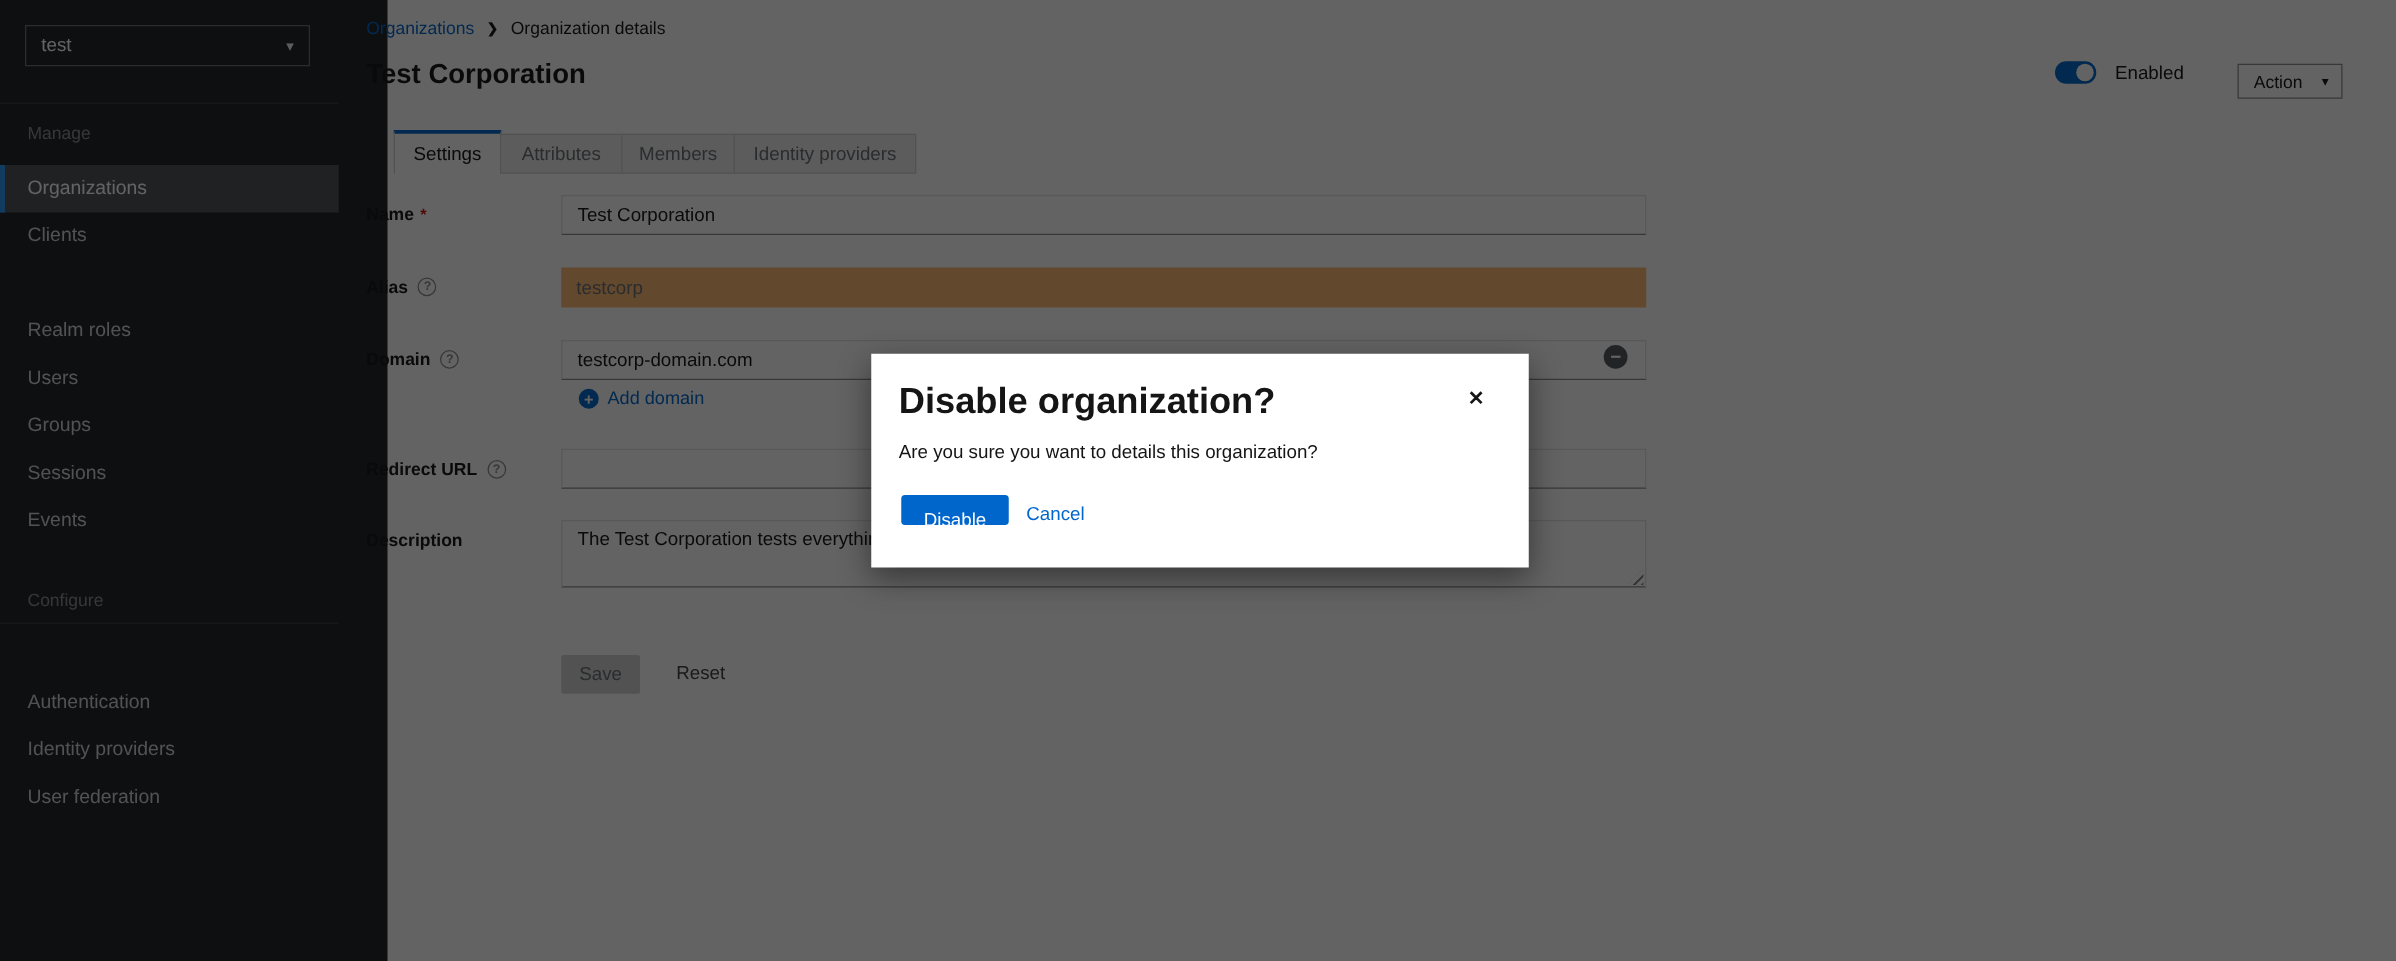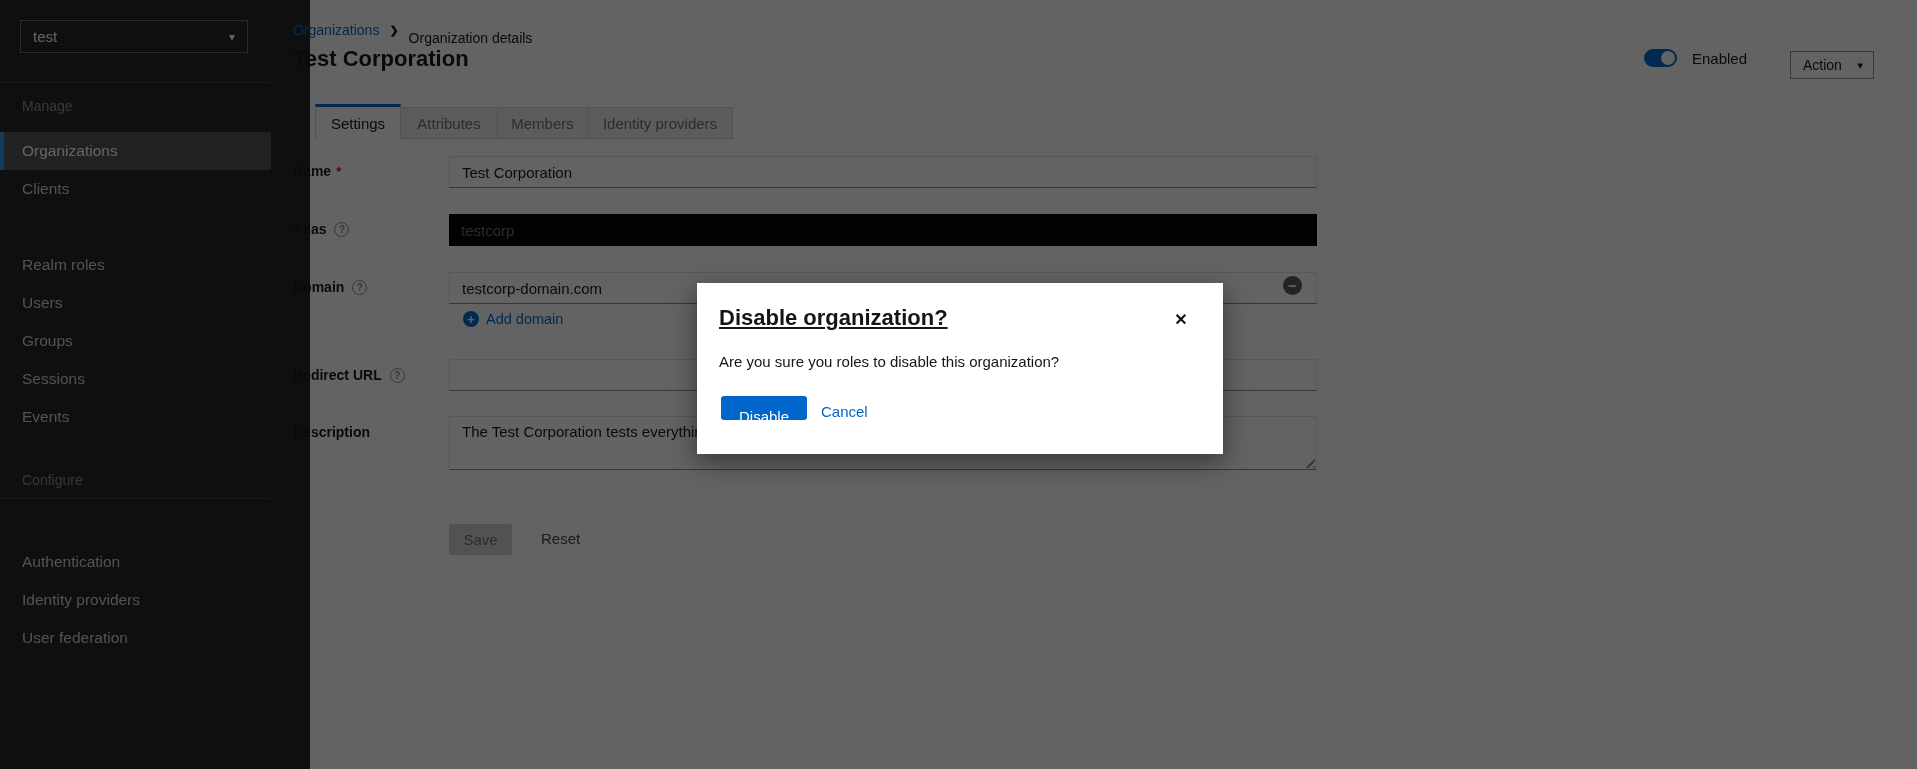--- a/index.html
+++ b/index.html
@@ -15,21 +15,21 @@
   .nav-divider { position:absolute; left:0; width:271px; border-top:1px solid #3c3f42; }
   .nav-section-title { position:absolute; left:22px; color:#8a8d90; font-size:14px; }
   .nav-item { position:absolute; left:0; width:271px; height:38px; display:flex; align-items:center;
     padding-left:22px; color:#d2d2d2; font-size:15.5px; cursor:pointer; }
   .nav-item.active { background:#4f5255; color:#ffffff; border-left:4px solid #2b9af3; padding-left:18px; }
 
   
   .breadcrumb { position:absolute; left:293px; top:14px; font-size:14px; display:flex; align-items:center; z-index:1; }
   .breadcrumb a { color:#0066cc; text-decoration:none; cursor:pointer; }
   .breadcrumb .sep { color:#151515; font-size:11px; margin:0 10px; font-weight:bold; }
-  .breadcrumb .current { color:#151515;margin-top:16px; }
+  .breadcrumb .current { color:#151515; }
   .page-title { position:absolute; left:293px; top:46px; font-size:22px; font-weight:bold; color:#151515; z-index:1; }
 
   .switch { position:absolute; left:1644px; top:49px; width:33px; height:18px; background:#0066cc;
     border-radius:9px; cursor:pointer; z-index:1; }
   .switch .knob { position:absolute; right:2px; top:2px; width:14px; height:14px; background:#ffffff; border-radius:50%; }
   .switch-label { position:absolute; left:1692px; top:50px; font-size:15px; color:#151515; z-index:1; }
   .action-dd { position:absolute; left:1790px; top:51px; width:84px; height:28px; border:1px solid #8a8d90;
     display:flex; align-items:center; padding:0 10px 0 12px; font-size:14px; color:#151515; cursor:pointer; z-index:1; }
   .action-dd .caret { margin-left:auto; font-size:11px; color:#151515; }
 
@@ -46,21 +46,21 @@
 
   
   .field-label { position:absolute; font-size:14px; font-weight:bold; color:#151515; display:flex; align-items:center; z-index:1; }
   .req { color:#c9190b; margin-left:5px; font-size:13px; }
   .help-icon { display:inline-flex; align-items:center; justify-content:center; width:15px; height:15px;
     border:1px solid #8a8d90; border-radius:50%; color:#8a8d90; font-size:10px; font-weight:bold;
     margin-left:8px; cursor:pointer; }
   .text-input { position:absolute; left:449px; width:868px; height:32px; background:#ffffff;
     border:1px solid #e2e2e2; border-bottom:1px solid #8a8d90; font-size:15px; color:#151515;
     padding:0 12px; font-family:"Liberation Sans", sans-serif; z-index:1; }
-  .text-input:disabled { background:#000000; border:none; color:#6a6e73; }
+  .text-input:disabled { background:#fdba74; border:none; color:#6a6e73; }
   .text-area { position:absolute; left:449px; width:868px; height:54px; background:#ffffff;
     border:1px solid #e2e2e2; border-bottom:1px solid #8a8d90; font-size:15px; color:#151515;
     padding:6px 12px; resize:none; font-family:"Liberation Sans", sans-serif; z-index:1; }
   .resize-grip { position:absolute; left:1302px; top:455px; width:13px; height:13px; z-index:2;
     background:repeating-linear-gradient(135deg, transparent, transparent 3px, #8a8d90 3px, #8a8d90 4.5px);
     clip-path:polygon(100% 0, 100% 100%, 0 100%); cursor:nwse-resize; }
   .minus-btn { position:absolute; left:1283px; top:276px; width:19px; height:19px; border-radius:50%;
     background:#55585c; color:#ffffff; display:flex; align-items:center; justify-content:center;
     font-size:15px; font-weight:bold; line-height:1; cursor:pointer; z-index:1; }
   .add-domain { position:absolute; left:463px; top:311px; display:flex; align-items:center;
@@ -72,21 +72,21 @@
     color:#6a6e73; border:none; border-radius:2px; font-size:15px; font-family:"Liberation Sans", sans-serif;
     cursor:not-allowed; z-index:1; }
   .reset-link { position:absolute; left:541px; top:530px; color:#404040; font-size:15px;
     text-decoration:none; cursor:pointer; z-index:1; }
 
   
   .backdrop { position:absolute; left:0; top:0; width:1917px; height:769px;
     background:rgba(3,3,3,0.62); z-index:50; }
   .modal { position:absolute; left:697px; top:283px; width:526px; height:171px; background:#ffffff;
     box-shadow:0 8px 24px rgba(0,0,0,0.45); z-index:60; }
-  .modal-title { position:absolute; left:22px; top:22px; font-size:22px; font-weight:bold; color:#151515;text-decoration:underline; }
+  .modal-title { position:absolute; left:22px; top:22px; font-size:29px; font-weight:bold; color:#151515; }
   .modal-close { position:absolute; left:472px; top:24px; width:24px; height:24px; border:none; background:none;
     font-size:16px; font-weight:bold; color:#151515; cursor:pointer; font-family:"Liberation Sans", sans-serif; }
   .modal-body { position:absolute; left:22px; top:70px; font-size:15px; color:#151515; }
   .modal-confirm { position:absolute; left:24px; top:113px; height:21px; padding:12px 18px; background:#0066cc;
     color:#ffffff; border:none; border-radius:3px; font-size:15px; cursor:pointer;
     font-family:"Liberation Sans", sans-serif; }
   .modal-cancel { position:absolute; left:124px; top:120px; color:#0066cc; font-size:15px;
     text-decoration:none; cursor:pointer; }
 </style>
 </head>
@@ -179,18 +179,18 @@
   <textarea class="text-area" style="top: 416px;">The Test Corporation tests everythin</textarea>
   <div class="resize-grip"></div>
 
   <button class="save-btn" disabled="">Save</button>
   <a class="reset-link">Reset</a>
 
   <div class="backdrop"></div>
   <div class="modal">
     <div class="modal-title">Disable organization?</div>
     <button class="modal-close">✕</button>
-    <div class="modal-body">Are you sure you roles to disable this organization?</div>
+    <div class="modal-body">Are you sure you want to details this organization?</div>
     <button class="modal-confirm">Disable</button>
     <a class="modal-cancel">Cancel</a>
   </div>
 
 </div>
 
 </body></html>

